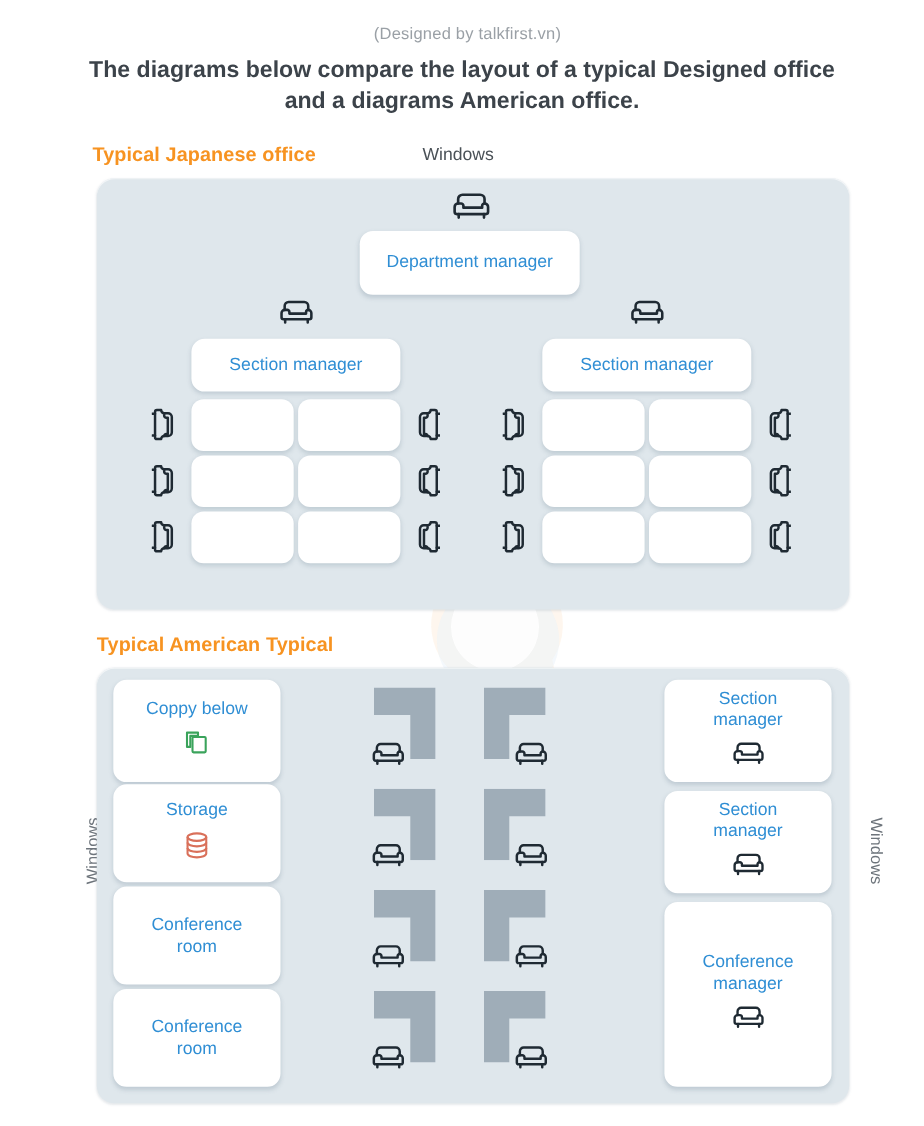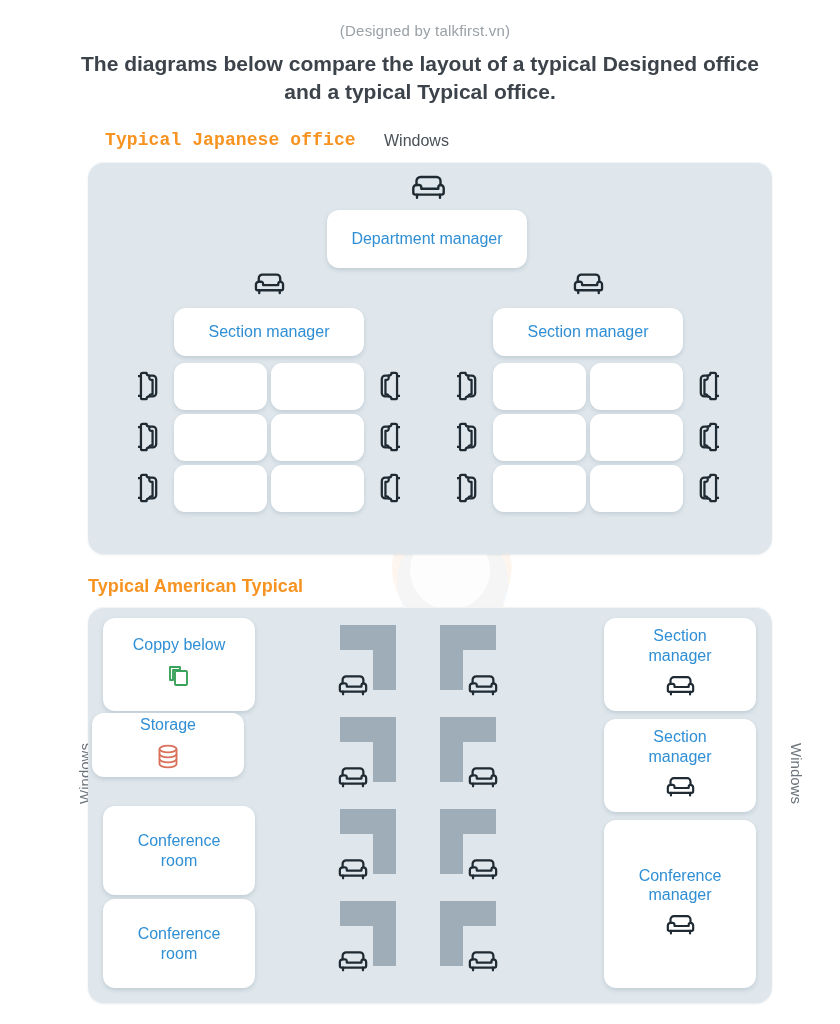--- a/index.html
+++ b/index.html
@@ -27,21 +27,21 @@
   .headline{
     position:absolute;top:50px;left:70px;width:700px;text-align:center;
     font-size:21px;font-weight:bold;line-height:1.35;color:#3c434a;
   }
 
   
   .sec-title{
     position:absolute;font-size:18px;font-weight:bold;color:#F79321;
     letter-spacing:.1px;white-space:nowrap;
   }
-  #jp-title{left:105px;top:130px;font-family:Liberation Mono, monospace;}
+  #jp-title{left:84px;top:130px;}
   #us-title{left:88px;top:576px;}
 
   .win-top{
     position:absolute;left:384px;top:132px;font-size:16px;color:#4a5157;
   }
 
   
   .panel{
     position:absolute;background:#dfe7ec;border-radius:16px;
     box-shadow:inset 0 1px 0 rgba(255,255,255,.6), 0 1px 2px rgba(120,140,155,.18);
@@ -89,21 +89,21 @@
     <g opacity="0.38">
       <path d="M100 12 a58 58 0 1 0 40 100 l18 16 -6 -26 a58 58 0 0 0 -52 -90 z" fill="#f6b26b" opacity="0.55"></path>
       <path d="M104 30 a54 54 0 1 1 -38 92 l-16 14 5 -24 a54 54 0 0 1 49 -82 z" fill="#9fc4e0" opacity="0.55"></path>
       <circle cx="100" cy="72" r="40" fill="#ffffff" opacity="0.92"></circle>
     </g>
   </svg>
 
   <div class="credit">(Designed by talkfirst.vn)</div>
   <div class="headline">
     <span>The diagrams below compare the layout of a typical Designed office</span>
-    <span>and a typical Typical office.</span>
+    <span>and a diagrams American office.</span>
   </div>
 
   <div class="sec-title" id="jp-title">Typical Japanese office</div>
   <div class="win-top">Windows</div>
 
   <div class="panel" id="jp-panel"></div>
 
   <div class="sofa" style="left:410px;top:172px;z-index:3">
     <svg width="37" height="30" viewBox="0 0 37 30">
       <g fill="none" stroke="#1f2a33" stroke-width="2.4" stroke-linejoin="round" stroke-linecap="round">
@@ -281,21 +281,21 @@
     <span class="roomicon">
       <svg width="26" height="26" viewBox="0 0 26 26">
         <g fill="none" stroke="#3aa35b" stroke-width="1.9" stroke-linejoin="round">
           <path d="M4 4 h10 v3 h-7 v10 h-3 z"></path>
           <rect x="9" y="8" width="12" height="14" rx="1"></rect>
         </g>
       </svg>
     </span>
   </div>
 
-  <div class="card" style="left:92px;top:713px;width:152px;height:64px;z-index:3">
+  <div class="card" style="left:103px;top:713px;width:152px;height:89px;z-index:3">
     <span class="roomlabel">Storage</span>
     <span class="roomicon">
       <svg width="26" height="27" viewBox="0 0 26 27">
         <g fill="none" stroke="#d9705a" stroke-width="1.9" stroke-linejoin="round">
           <ellipse cx="13" cy="6" rx="8.5" ry="3.4"></ellipse>
           <path d="M4.5 6 v15 c0 1.9 3.8 3.4 8.5 3.4 s8.5 -1.5 8.5 -3.4 v-15"></path>
           <path d="M4.5 11 c0 1.9 3.8 3.4 8.5 3.4 s8.5 -1.5 8.5 -3.4"></path>
           <path d="M4.5 16 c0 1.9 3.8 3.4 8.5 3.4 s8.5 -1.5 8.5 -3.4"></path>
         </g>
       </svg>

